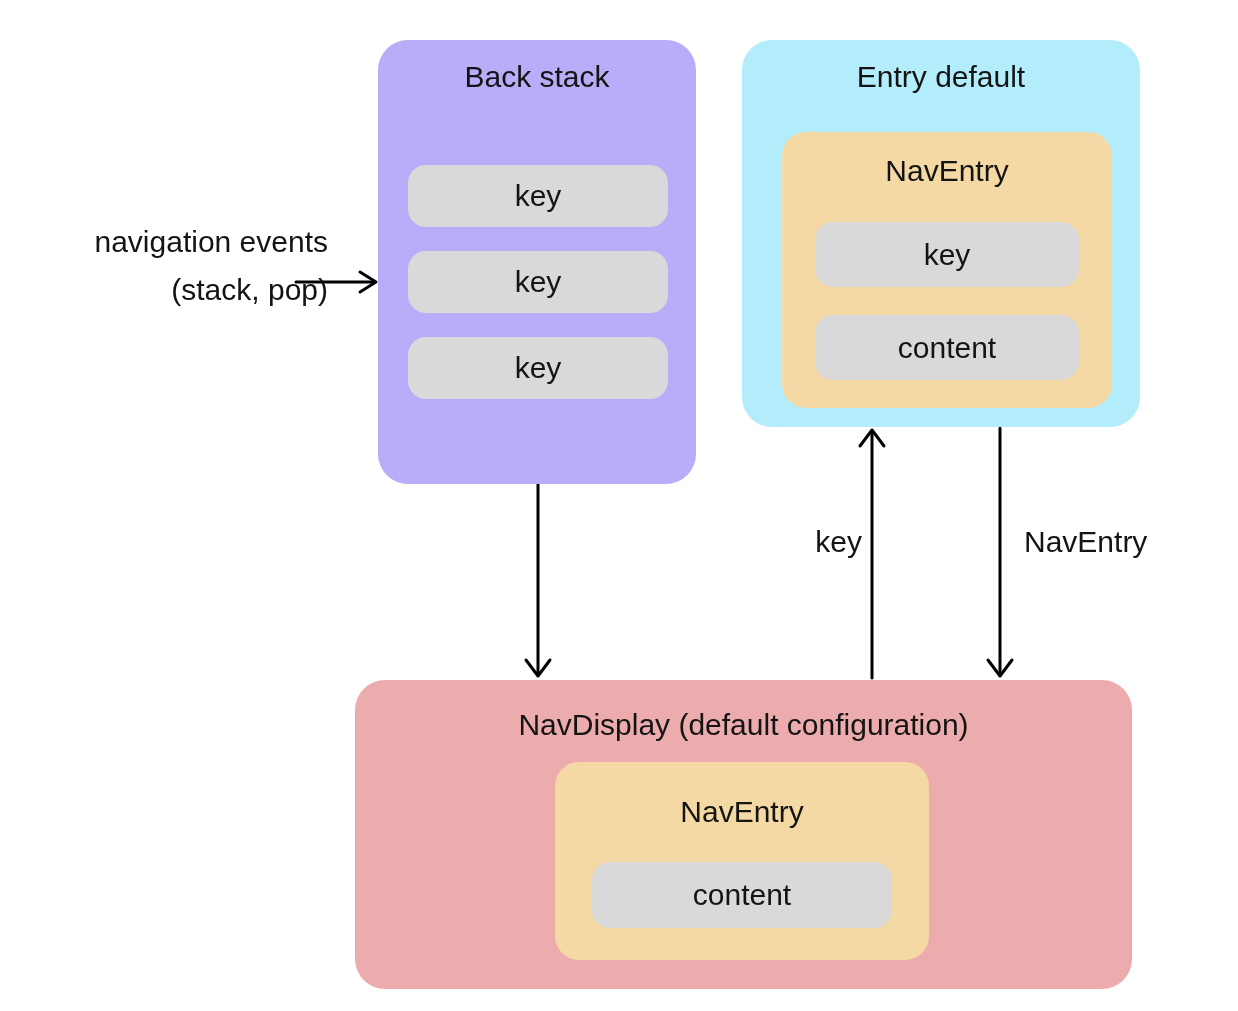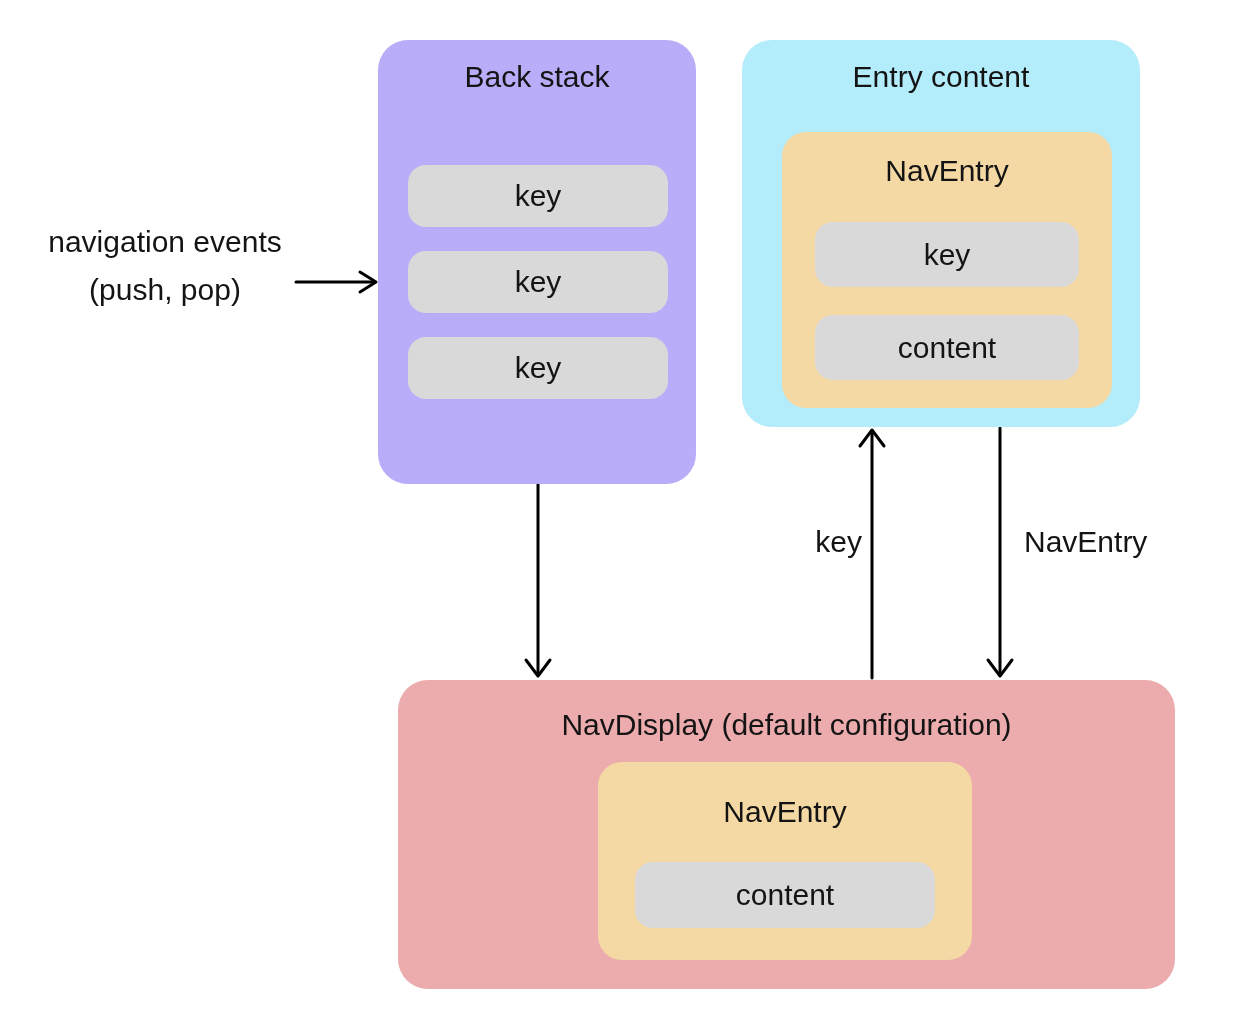--- a/index.html
+++ b/index.html
@@ -74,37 +74,37 @@
     font-size: 30px;
     line-height: 30px;
     white-space: nowrap;
   }
   .ep-nav-entry .inner-title { top: 24px; }
   .ep-pill { left: 33px; width: 264px; height: 65px; line-height: 65px; }
   .ep-pill-key { top: 90px; }
   .ep-pill-content { top: 183px; }
   
   .nav-display {
-    left: 398px; top: 680px;
+    left: 355px; top: 680px;
     width: 777px; height: 309px;
     background: #ecabad;
   }
   .nav-display .box-title { top: 30px; }
   .nd-nav-entry {
     left: 200px; top: 82px;
     width: 374px; height: 198px;
   }
   .nd-nav-entry .inner-title { top: 35px; }
   .nd-pill-content { left: 37px; top: 100px; width: 300px; height: 66px; line-height: 66px; }
   
   .nav-events-label {
     position: absolute;
-    left: 9px; top: 218px;
+    left: 16px; top: 218px;
     width: 312px;
-    text-align: center;
+    text-align: right;
     font-size: 30px;
     line-height: 48px;
   }
   .edge-label {
     position: absolute;
     font-size: 30px;
     line-height: 30px;
     white-space: nowrap;
   }
   .edge-label-key {
@@ -143,32 +143,32 @@
       <polyline points="860,446 872,430 884,446"></polyline>
     </g>
     <g>
       <line x1="1000" y1="428" x2="1000" y2="674"></line>
       <polyline points="988,660 1000,676 1012,660"></polyline>
     </g>
   </svg>
 
   <div class="nav-events-label">
     <div>navigation events</div>
-    <div>(push, pop)</div>
+    <div>(stack, pop)</div>
   </div>
 
   <div class="box back-stack">
     <div class="box-title">Back stack</div>
     <div class="pill bs-pill bs-pill-1">key</div>
     <div class="pill bs-pill bs-pill-2">key</div>
     <div class="pill bs-pill bs-pill-3">key</div>
   </div>
 
   <div class="box entry-provider">
-    <div class="box-title">Entry content</div>
+    <div class="box-title">Entry default</div>
     <div class="inner-box ep-nav-entry">
       <div class="inner-title">NavEntry</div>
       <div class="pill ep-pill ep-pill-key">key</div>
       <div class="pill ep-pill ep-pill-content">content</div>
     </div>
   </div>
 
   <div class="box nav-display">
     <div class="box-title">NavDisplay (default configuration)</div>
     <div class="inner-box nd-nav-entry">

